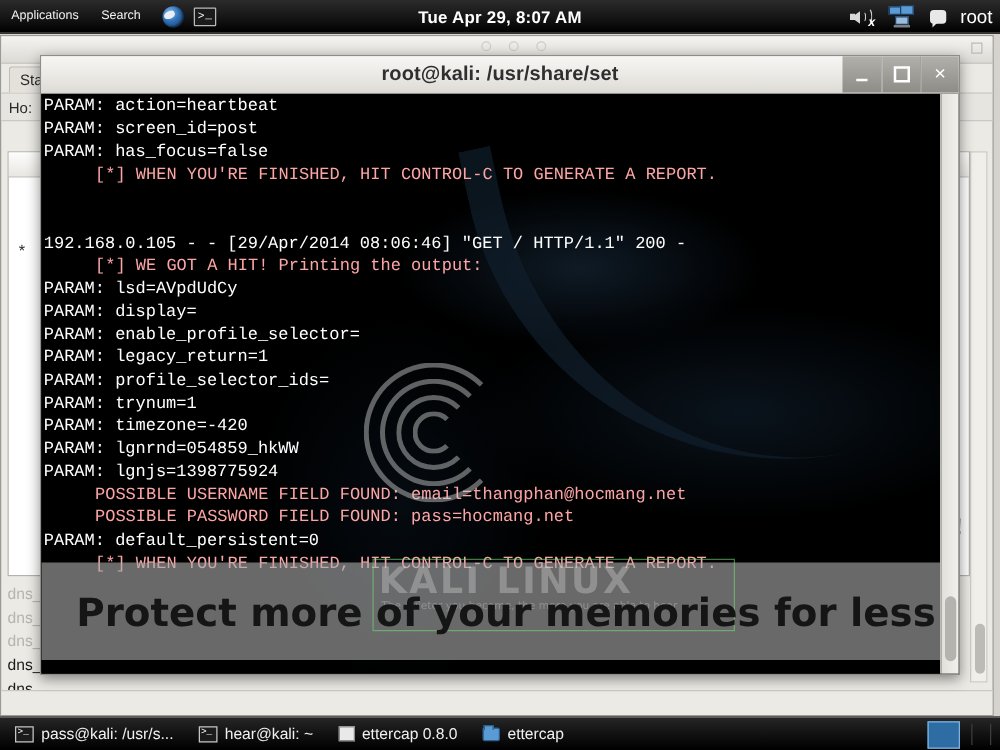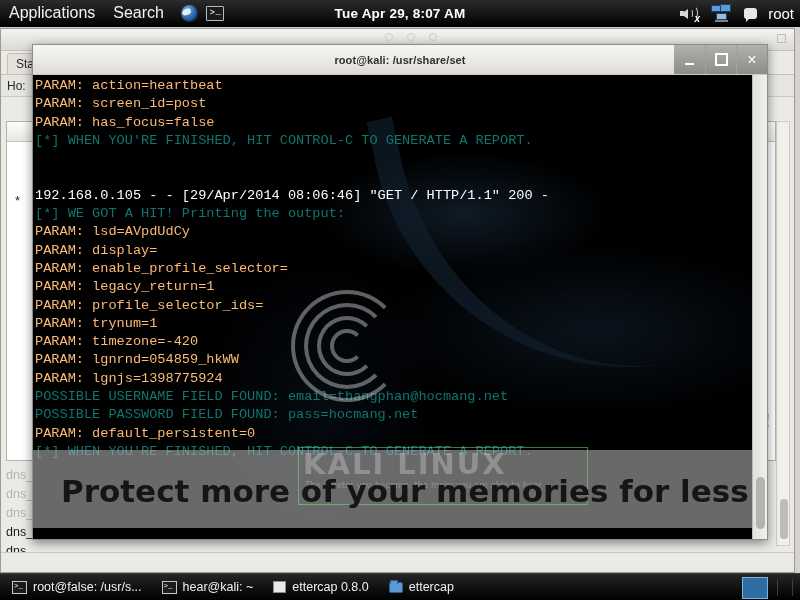--- a/index.html
+++ b/index.html
@@ -24,21 +24,21 @@
     width: 800px; height: 27px;
     background: linear-gradient(#2b2b2b 0%, #151515 55%, #000000 100%);
     display: flex; align-items: center;
     color: #ffffff;
     font-size: 13px;
     z-index: 500;
     border-bottom: 1px solid #000;
   }
   .panel-menu {
     padding: 2px 9px;
-    font-size: 16px;
+    font-size: 10px;
     color: #f2f2f2;
     cursor: default;
     line-height: 20px;
   }
   #panel-launchers { display: flex; align-items: center; gap: 5px; margin-left: 6px; }
   .launcher {
     width: 21px; height: 21px;
     display: flex; align-items: center; justify-content: center;
     position: relative;
   }
@@ -255,21 +255,21 @@
     display: flex; flex-direction: column;
   }
   #term-titlebar {
     height: 30px;
     background: linear-gradient(#f7f6f4 0%, #eceae6 50%, #dedbd5 100%);
     position: relative;
     border-bottom: 1px solid #cbc9c3;
     display: flex; align-items: center; justify-content: center;
   }
   #term-title {
-    font-size: 11px; font-weight: bold; color: #2f2f2f;
+    font-size: 16px; font-weight: bold; color: #2f2f2f;
     letter-spacing: .1px;
   }
   #term-wincontrols {
     position: absolute; right: 0; top: 0;
     height: 29px; display: flex;
   }
   .winbtn {
     width: 31px; height: 29px;
     display: flex; align-items: center; justify-content: center;
     background: linear-gradient(#b2b0ab, #8e8c87);
@@ -329,22 +329,22 @@
   }
   #term-lines {
     position: relative;
     z-index: 2;
     padding: 2px 0 0 2px;
     font-family: "Liberation Mono", "DejaVu Sans Mono", monospace;
     font-size: 13.6px;
     line-height: 18.3px;
     white-space: pre;
   }
-  .ln-green { color: #fdba74; }
-  .ln-red   { color: #0f766e; }
+  .ln-green { color: #ffffff; }
+  .ln-red   { color: #fca5a5; margin-left: 41px; }
   .ln-white { color: #ffffff; }
   .ln-blank { color: transparent; }
 
   
   #wm-spiral {
     position: absolute; left: 258px; top: 215px;
     width: 120px; height: 120px; z-index: 4;
     opacity: .55;
     pointer-events: none;
   }
@@ -596,21 +596,21 @@
       <div id="term-scrollbar">
         <div id="term-scroll-thumb"></div>
       </div>
     </div>
   </div>
 
   <div id="taskbar">
     <div id="taskbar-items" style="display:flex;align-items:center;">
         <div class="task">
           <span class="tico-term"></span>
-          <span>root@false: /usr/s...</span>
+          <span>pass@kali: /usr/s...</span>
         </div>
         <div class="task">
           <span class="tico-term"></span>
           <span>hear@kali: ~</span>
         </div>
         <div class="task">
           <span class="tico-win"></span>
           <span>ettercap 0.8.0</span>
         </div>
         <div class="task">

